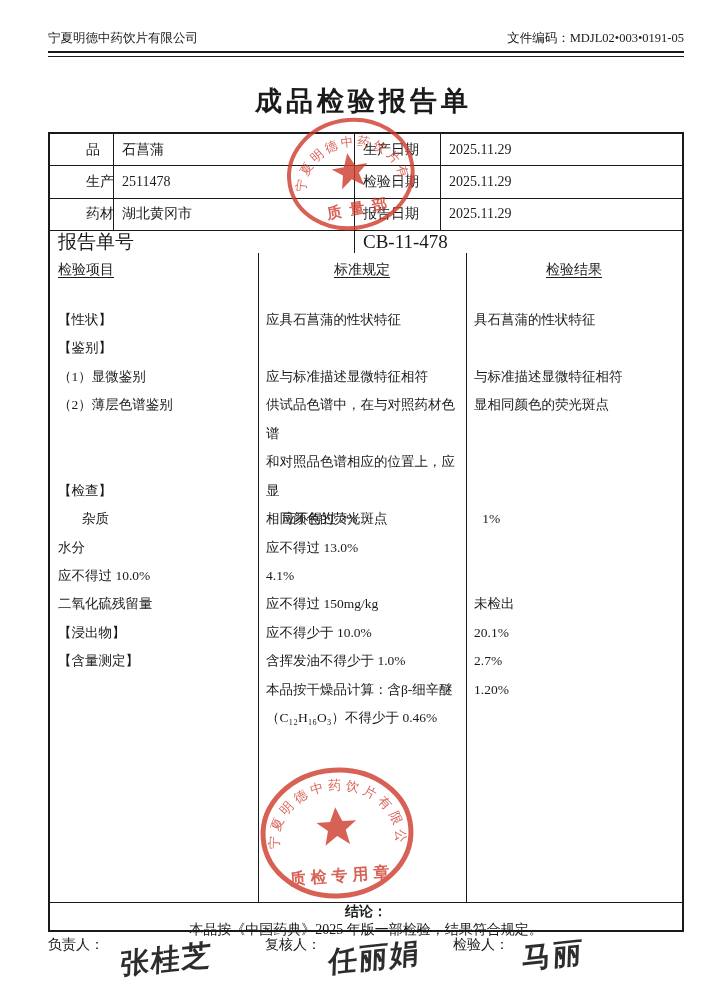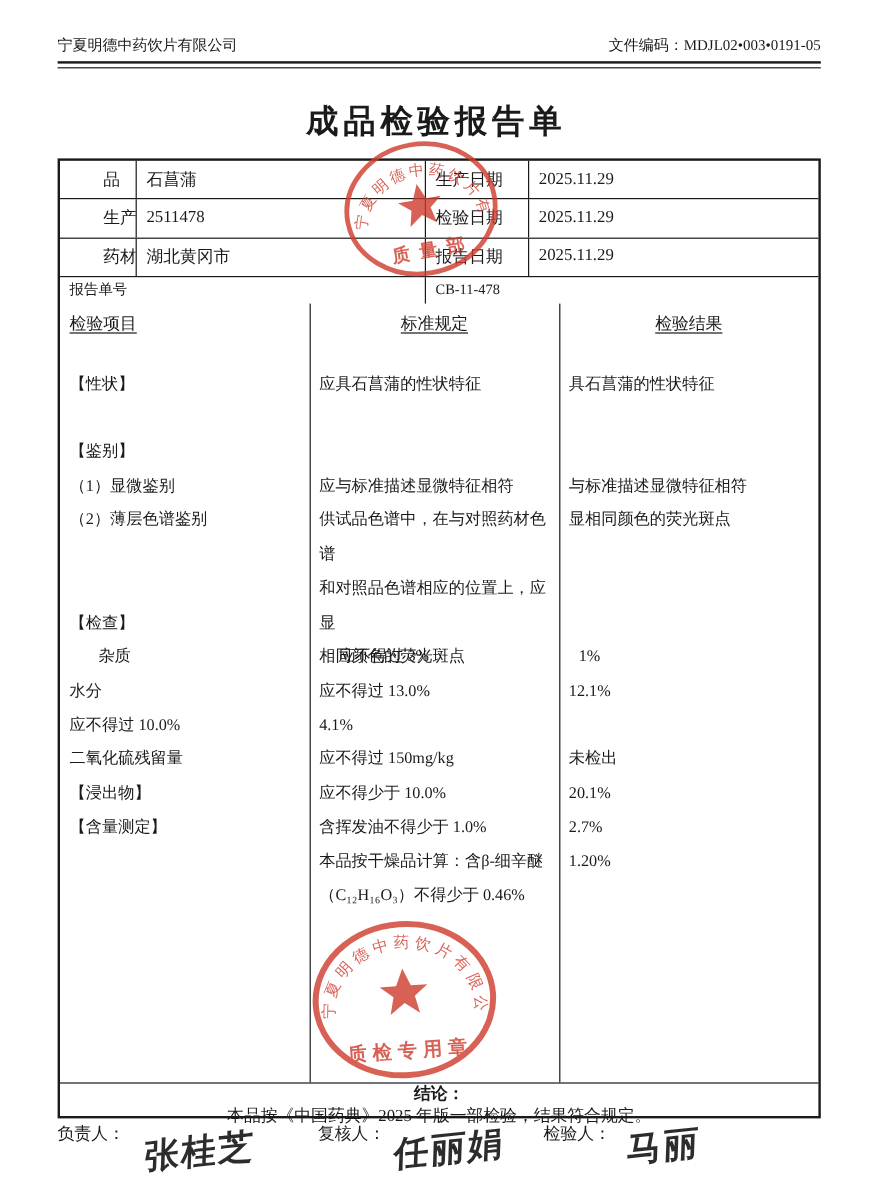--- a/index.html
+++ b/index.html
@@ -19,21 +19,21 @@
   
   .report-table{position:absolute;left:48px;top:132px;width:632px;height:796px;border:2px solid var(--line);}
   .info-row{display:flex;height:32.33px;border-bottom:1px solid var(--line);box-sizing:border-box;}
   .cell{box-sizing:border-box;display:flex;align-items:center;padding:0 8px;font-size:14px;overflow:hidden;white-space:nowrap;}
   .label-cell{width:64px;border-right:1px solid var(--line);padding-left:36px;}
   .value-cell{width:241px;border-right:1px solid var(--line);}
   .dlabel-cell{width:86px;border-right:1px solid var(--line);}
   .date-cell{flex:1;}
   .report-no-row{display:flex;height:22px;box-sizing:border-box;}
   .report-no-row .rlabel{width:305px;border-right:1px solid var(--line);}
-  .report-no-row .cell{font-size:12px;}
+  .report-no-row .cell{font-size:19px;}
   
   .insp-section{position:absolute;left:0;top:119px;width:632px;height:649px;}
   .vline{position:absolute;top:0;width:1px;height:649px;background:var(--line);}
   .vline.v1{left:208px;} .vline.v2{left:416px;}
   .insp-headers{position:absolute;top:8px;left:0;width:632px;display:flex;font-size:14px;}
   .ih{box-sizing:border-box;}
   .ih span{text-decoration:underline;text-underline-offset:3px;}
   .ih1{width:208px;padding-left:8px;text-align:left;}
   .ih2{width:208px;text-align:center;}
   .ih3{width:216px;text-align:center;}
@@ -105,21 +105,21 @@
       <div class="insp-body">
           <div class="insp-row" style="height: 28.45px;">
             <div class="insp-cell c1">【性状】</div>
             <div class="insp-cell c2">
               <div class="line">应具石菖蒲的性状特征</div>
             </div>
             <div class="insp-cell c3">
               <div class="line">具石菖蒲的性状特征</div>
             </div>
           </div>
-          <div class="insp-row" style="height: 28.45px; margin-top: 28px;">
+          <div class="insp-row" style="height: 28.45px;">
             <div class="insp-cell c1">【鉴别】</div>
             <div class="insp-cell c2"></div>
             <div class="insp-cell c3"></div>
           </div>
           <div class="insp-row" style="height: 28.45px;">
             <div class="insp-cell c1">（1）显微鉴别</div>
             <div class="insp-cell c2">
               <div class="line">应与标准描述显微特征相符</div>
             </div>
             <div class="insp-cell c3">
@@ -148,23 +148,20 @@
               <div class="line">应不得过 3%</div>
             </div>
             <div class="insp-cell c3">
               <div class="line">1%</div>
             </div>
           </div>
           <div class="insp-row" style="height: 28.45px;">
             <div class="insp-cell c1">水分</div>
             <div class="insp-cell c2">
               <div class="line">应不得过 13.0%</div>
-            </div>
-            <div class="insp-cell c3">
-              <div class="line">12.1%</div>
             </div>
           </div>
           <div class="insp-row" style="height: 28.45px;">
             <div class="insp-cell c2">
               <div class="line">应不得过 10.0%</div>
             </div>
             <div class="insp-cell c3">
               <div class="line">4.1%</div>
             </div>
           </div>

